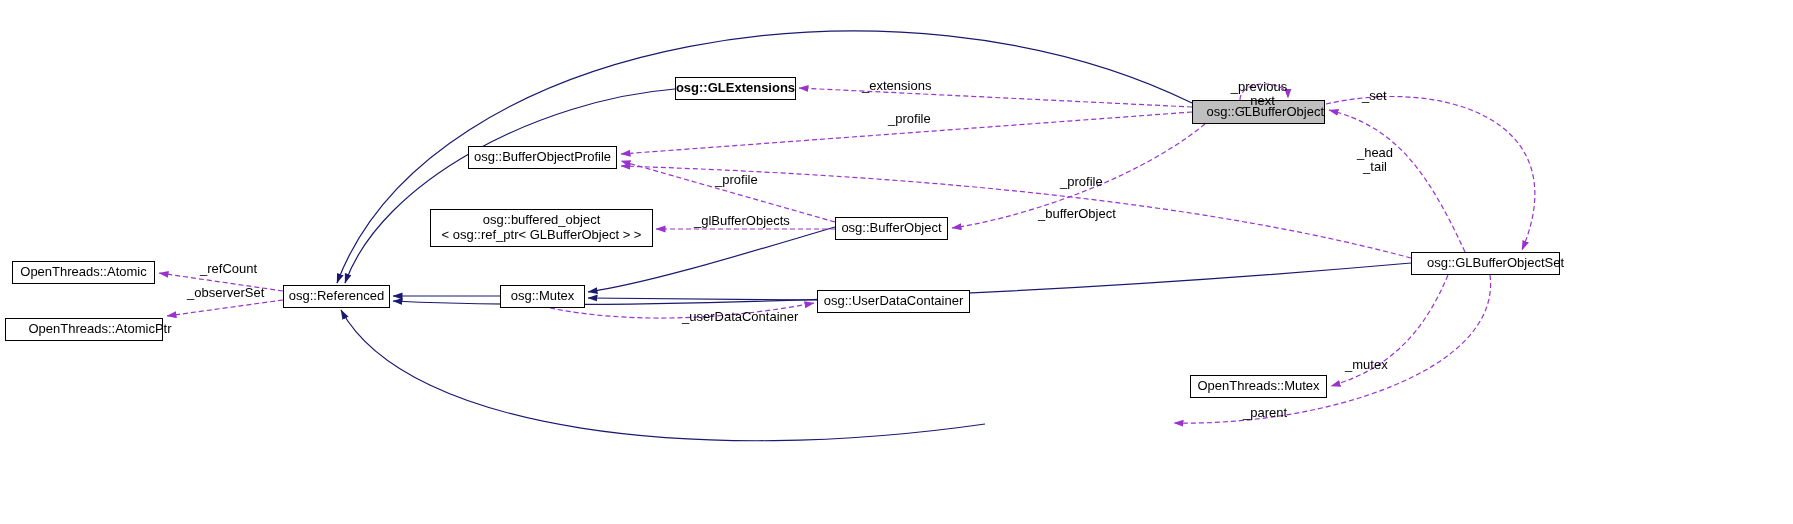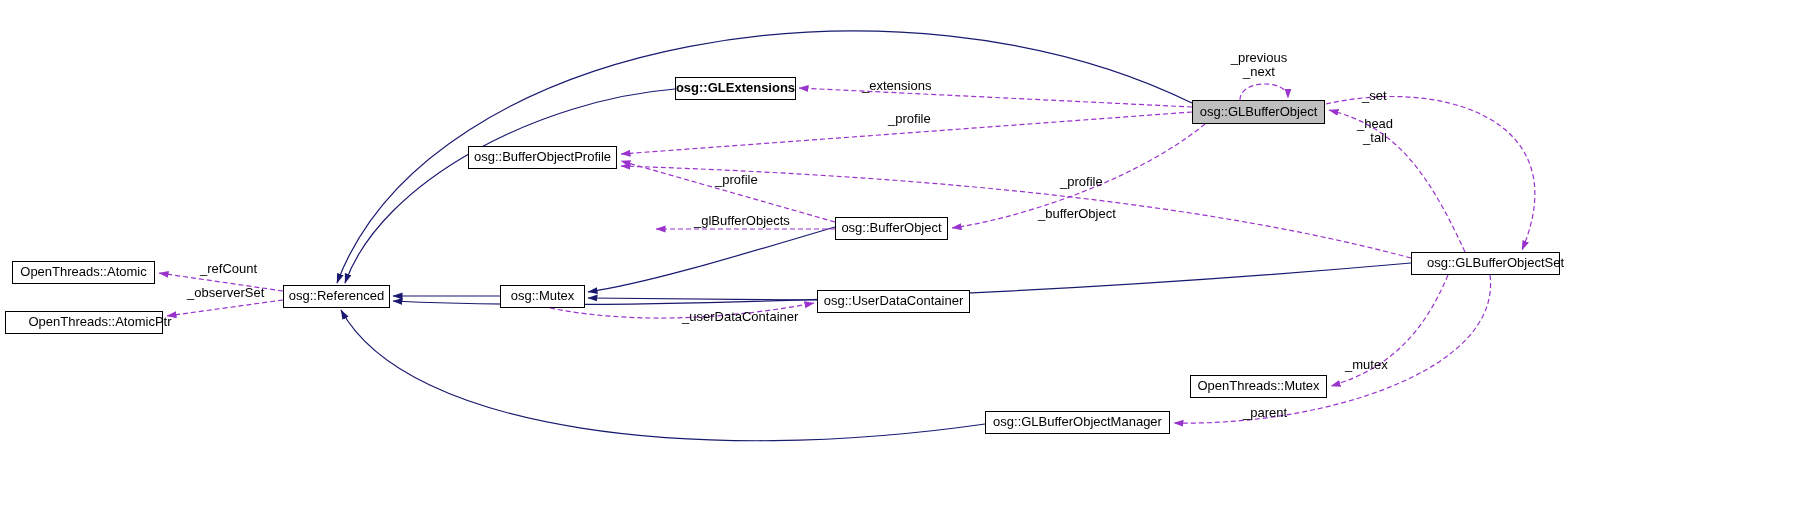--- a/index.html
+++ b/index.html
@@ -17,27 +17,27 @@
   #arrow-purple path{fill:var(--usage-edge,#9a32cd);}
   .node{
     position:absolute;box-sizing:border-box;
     border:1px solid var(--node-border,#000000);
     background:var(--node-fill,#ffffff);
     color:var(--text,#000000);
     display:flex;align-items:center;justify-content:center;
     font-size:13px;white-space:nowrap;line-height:1.15;
     cursor:pointer;
   }
-  .node.hl{background:var(--highlight-fill,#bfbfbf);}
+  .node.hl{background:var(--highlight-fill,#bfbfbf);justify-content:flex-end;}
   .node.twoline{flex-direction:column;}
   .elabel{
     position:absolute;font-size:13px;color:var(--text,#000000);
     white-space:nowrap;line-height:1.0;
   }
-  .elabel.multi{display:flex;flex-direction:column;align-items:center;line-height:1.05;}
+  .elabel.multi{display:flex;flex-direction:column;align-items:center;line-height:1.05;margin-top:29px;}
 </style>
 </head>
 <body>
 
 <div class="canvas">
 
   <svg class="edges" viewBox="0 0 1793 524" xmlns="http://www.w3.org/2000/svg">
     <defs>
       <marker id="arrow-navy" markerWidth="12" markerHeight="10" refX="9.5" refY="3.5" orient="auto" markerUnits="userSpaceOnUse">
         <path d="M0,0 L10,3.5 L0,7 z"></path>
@@ -76,30 +76,34 @@
   </div>
 
   <div class="node" style="left:675px;top:77px;width:121px;height:23px;font-weight:bold;">
     <span>osg::GLExtensions</span>
   </div>
 
   <div class="node" style="left:468px;top:146px;width:149px;height:23px;">
     <span>osg::BufferObjectProfile</span>
   </div>
 
+  <div class="node twoline" style="left:430px;top:209px;width:223px;height:38px;">
+    <span>osg::buffered_object</span>
+    <span>&lt; osg::ref_ptr&lt; GLBufferObject &gt; &gt;</span>
+  </div>
 
   <div class="node" style="left:835px;top:217px;width:113px;height:23px;">
     <span>osg::BufferObject</span>
   </div>
 
   <div class="node" style="left:12px;top:261px;width:143px;height:23px;">
     <span>OpenThreads::Atomic</span>
   </div>
 
-  <div class="node" style="left:5px;top:311px;width:158px;height:23px;padding-left:32px;">
+  <div class="node" style="left:5px;top:318px;width:158px;height:23px;padding-left:32px;">
     <span>OpenThreads::AtomicPtr</span>
   </div>
 
   <div class="node" style="left:283px;top:285px;width:107px;height:23px;">
     <span>osg::Referenced</span>
   </div>
 
   <div class="node" style="left:500px;top:285px;width:85px;height:23px;">
     <span>osg::Mutex</span>
   </div>
@@ -109,23 +113,20 @@
   </div>
 
   <div class="node" style="left:1411px;top:252px;width:149px;height:23px;padding-left:20px;">
     <span>osg::GLBufferObjectSet</span>
   </div>
 
   <div class="node" style="left:1190px;top:375px;width:137px;height:23px;justify-content:center;">
     <span>OpenThreads::Mutex</span>
   </div>
 
-  <div class="node" style="left:985px;top:411px;width:185px;height:23px;">
-    <span>osg::GLBufferObjectManager</span>
-  </div>
 
   <div class="elabel multi" style="left:1228px;top:51px;width:62px;">
     <span>_previous</span>
     <span>_next</span>
   </div>
 
   <div class="elabel" style="left:1362px;top:89px;">_set</div>
 
   <div class="elabel multi" style="left:1352px;top:117px;width:46px;">
     <span>_head</span>

